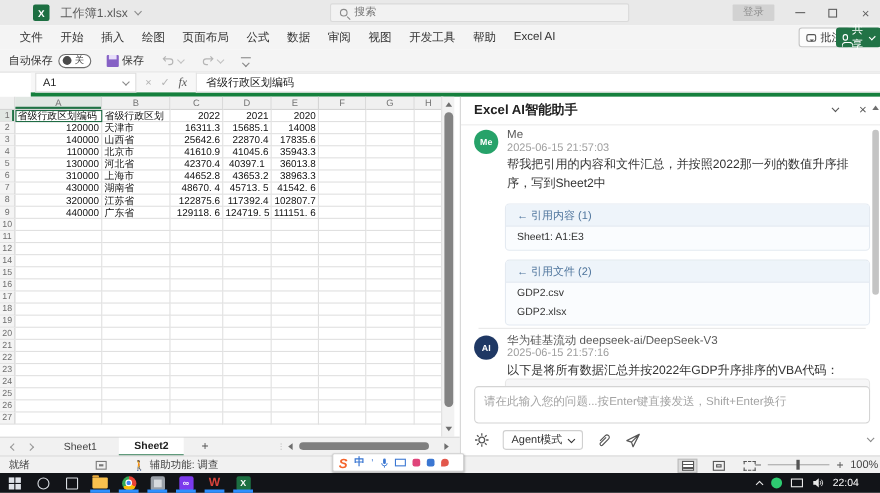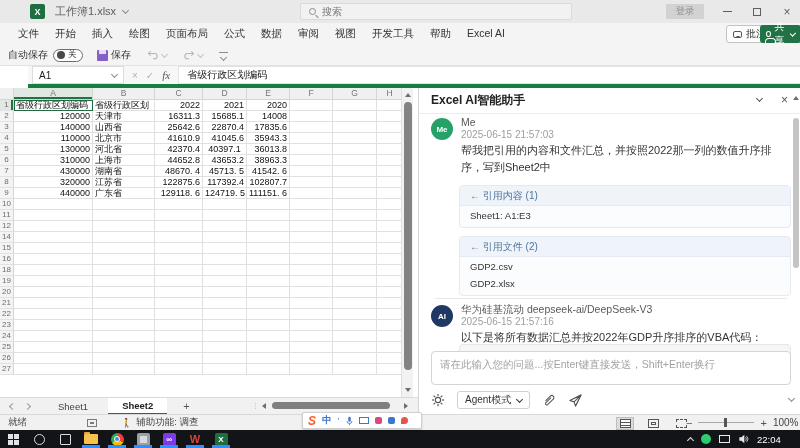--- a/index.html
+++ b/index.html
@@ -412,20 +412,31 @@
         <div class="gcell" style="width: 79px;"></div>
         <div class="gcell" style="width: 62px;"></div>
         <div class="gcell" style="width: 48px;"></div>
         <div class="gcell" style="width: 44px;"></div>
         <div class="gcell" style="width: 43px;"></div>
         <div class="gcell" style="width: 43px;"></div>
         <div class="gcell" style="width: 44px;"></div>
         <div class="gcell" style="width: 26px;"></div>
       </div>
       <div class="grow">
+        <div class="grnum">17</div>
+        <div class="gcell" style="width: 79px;"></div>
+        <div class="gcell" style="width: 62px;"></div>
+        <div class="gcell" style="width: 48px;"></div>
+        <div class="gcell" style="width: 44px;"></div>
+        <div class="gcell" style="width: 43px;"></div>
+        <div class="gcell" style="width: 43px;"></div>
+        <div class="gcell" style="width: 44px;"></div>
+        <div class="gcell" style="width: 26px;"></div>
+      </div>
+      <div class="grow">
         <div class="grnum">18</div>
         <div class="gcell" style="width: 79px;"></div>
         <div class="gcell" style="width: 62px;"></div>
         <div class="gcell" style="width: 48px;"></div>
         <div class="gcell" style="width: 44px;"></div>
         <div class="gcell" style="width: 43px;"></div>
         <div class="gcell" style="width: 43px;"></div>
         <div class="gcell" style="width: 44px;"></div>
         <div class="gcell" style="width: 26px;"></div>
       </div>

